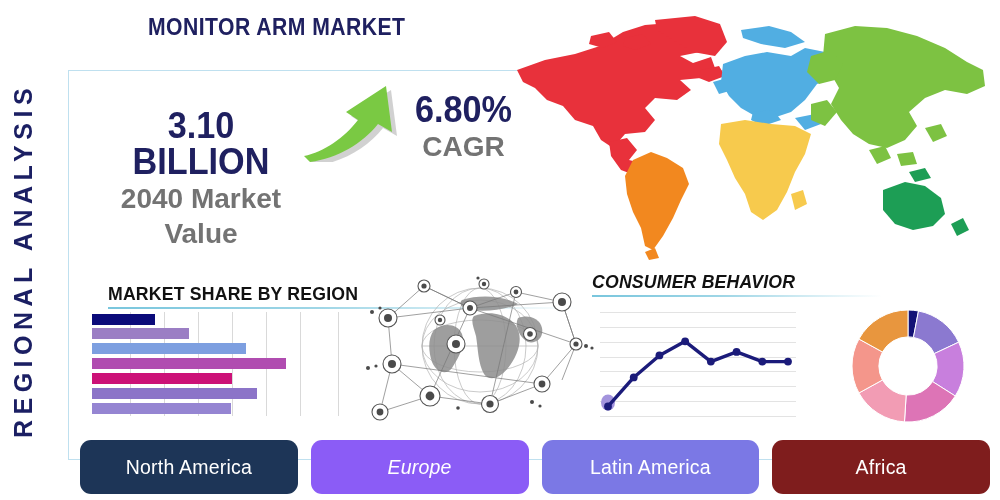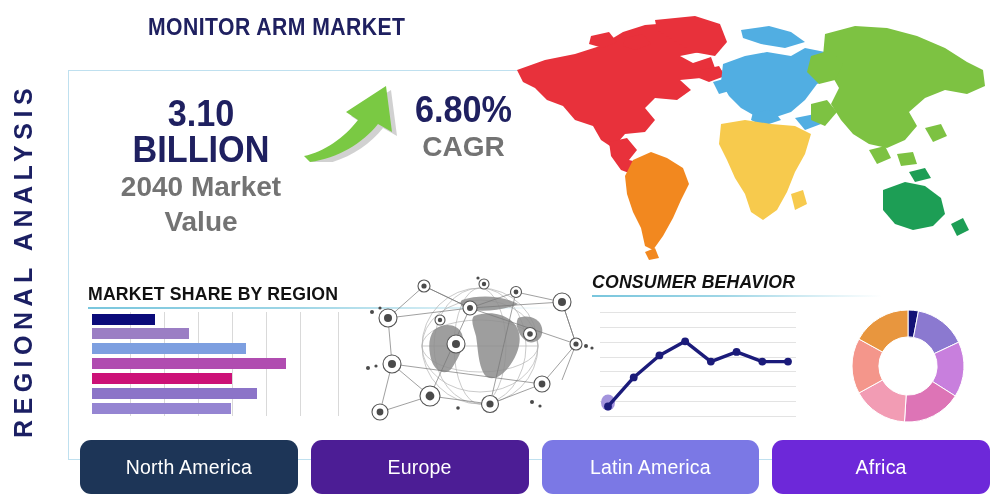--- a/index.html
+++ b/index.html
@@ -47,21 +47,21 @@
   #kpi-row{position:absolute;left:96px;top:92px;width:420px;height:78px;}
   .kpi{position:absolute;text-align:center;}
   .kpi .big{
     font-size:36px;font-weight:700;color:#1f2060;line-height:1;
     font-family:"Liberation Sans Narrow","Liberation Sans",sans-serif;
     transform:scaleX(.95);
   }
   .kpi .sub{
     font-size:28px;font-weight:700;color:#737373;line-height:1.25;margin-top:1px;
   }
-  #kpi-value{left:0;top:4px;width:210px;}
+  #kpi-value{left:0;top:16px;width:210px;}
   #kpi-cagr{left:300px;top:0;width:135px;}
 
   #growth-arrow{position:absolute;left:300px;top:82px;width:110px;height:80px;}
 
   
   #description{
     position:absolute;left:93px;top:183px;width:500px;
     font-size:15.2px;line-height:25px;color:#141414;
   }
 
@@ -69,21 +69,21 @@
   .sec-head{position:absolute;}
   .sec-head .txt{
     font-size:19px;font-weight:700;color:#111;letter-spacing:.2px;
     font-family:"Liberation Sans Narrow","Liberation Sans",sans-serif;
     transform:scaleX(.93);transform-origin:left center;display:block;
   }
   .sec-head .rule{
     height:2px;margin-top:2px;
     background:linear-gradient(to right,#79c6dd 0%,#9fd6e6 45%,rgba(190,225,238,0) 100%);
   }
-  #head-market{left:88px;top:283px;width:470px;}
+  #head-market{left:108px;top:283px;width:470px;}
   #head-consumer{left:592px;top:271px;width:290px;font-style:italic;}
 
   
   #bar-chart{position:absolute;left:92px;top:312px;width:262px;height:104px;}
   .grid-v{position:absolute;top:0;bottom:0;width:1px;background:#d9d9d9;}
   .bar-row{position:absolute;left:0;height:11px;}
   .bar{height:100%;}
 
   
   #globe-illustration{position:absolute;left:366px;top:272px;width:228px;height:152px;}
@@ -309,18 +309,18 @@
         <path d="M66.49335361680058 0.9919139591934325 A56 56 0 0 1 106.67031493809709 32.15635967235593 L82.34856376781049 43.60130702962508 A29.12 29.12 0 0 0 61.4565438807363 27.395795258780584 Z" fill="#8b79d0" stroke="#ffffff" stroke-width="1"></path>
         <path d="M106.67031493809709 32.15635967235593 A56 56 0 0 1 103.28236382811285 86.0063005188238 L80.58682919061869 71.60327626978838 A29.12 29.12 0 0 0 82.34856376781049 43.60130702962508 Z" fill="#c87fdd" stroke="#ffffff" stroke-width="1"></path>
         <path d="M103.28236382811285 86.0063005188238 A56 56 0 0 1 52.48373090635846 111.8894967919832 L54.1715400713064 85.06253833183126 A29.12 29.12 0 0 0 80.58682919061869 71.60327626978838 Z" fill="#dd74b6" stroke="#ffffff" stroke-width="1"></path>
         <path d="M52.48373090635846 111.8894967919832 A56 56 0 0 1 6.926825917543653 82.97820574969607 L30.481949477122697 70.02866698984195 A29.12 29.12 0 0 0 54.1715400713064 85.06253833183126 Z" fill="#f29cb4" stroke="#ffffff" stroke-width="1"></path>
         <path d="M6.926825917543653 82.97820574969607 A56 56 0 0 1 6.926825917543631 29.021794250303962 L30.48194947712269 41.97133301015806 A29.12 29.12 0 0 0 30.481949477122697 70.02866698984195 Z" fill="#f4968b" stroke="#ffffff" stroke-width="1"></path>
         <path d="M6.926825917543631 29.021794250303962 A56 56 0 0 1 55.99999999999999 0 L55.99999999999999 26.88 A29.12 29.12 0 0 0 30.48194947712269 41.97133301015806 Z" fill="#e8963e" stroke="#ffffff" stroke-width="1"></path>
       </svg></div>
 
   <div id="region-pills">
       <div class="pill" style="background: rgb(29, 53, 87);">North America</div>
-      <div class="pill" style="background: #4c1d95;">Europe</div>
+      <div class="pill" style="background: #8b5cf6; font-style: italic;">Europe</div>
       <div class="pill" style="background: rgb(123, 120, 229);">Latin America</div>
-      <div class="pill" style="background: #6d28d9;">Africa</div>
+      <div class="pill" style="background: #7f1d1d;">Africa</div>
     </div>
 
 </div>
 
 </body></html>

